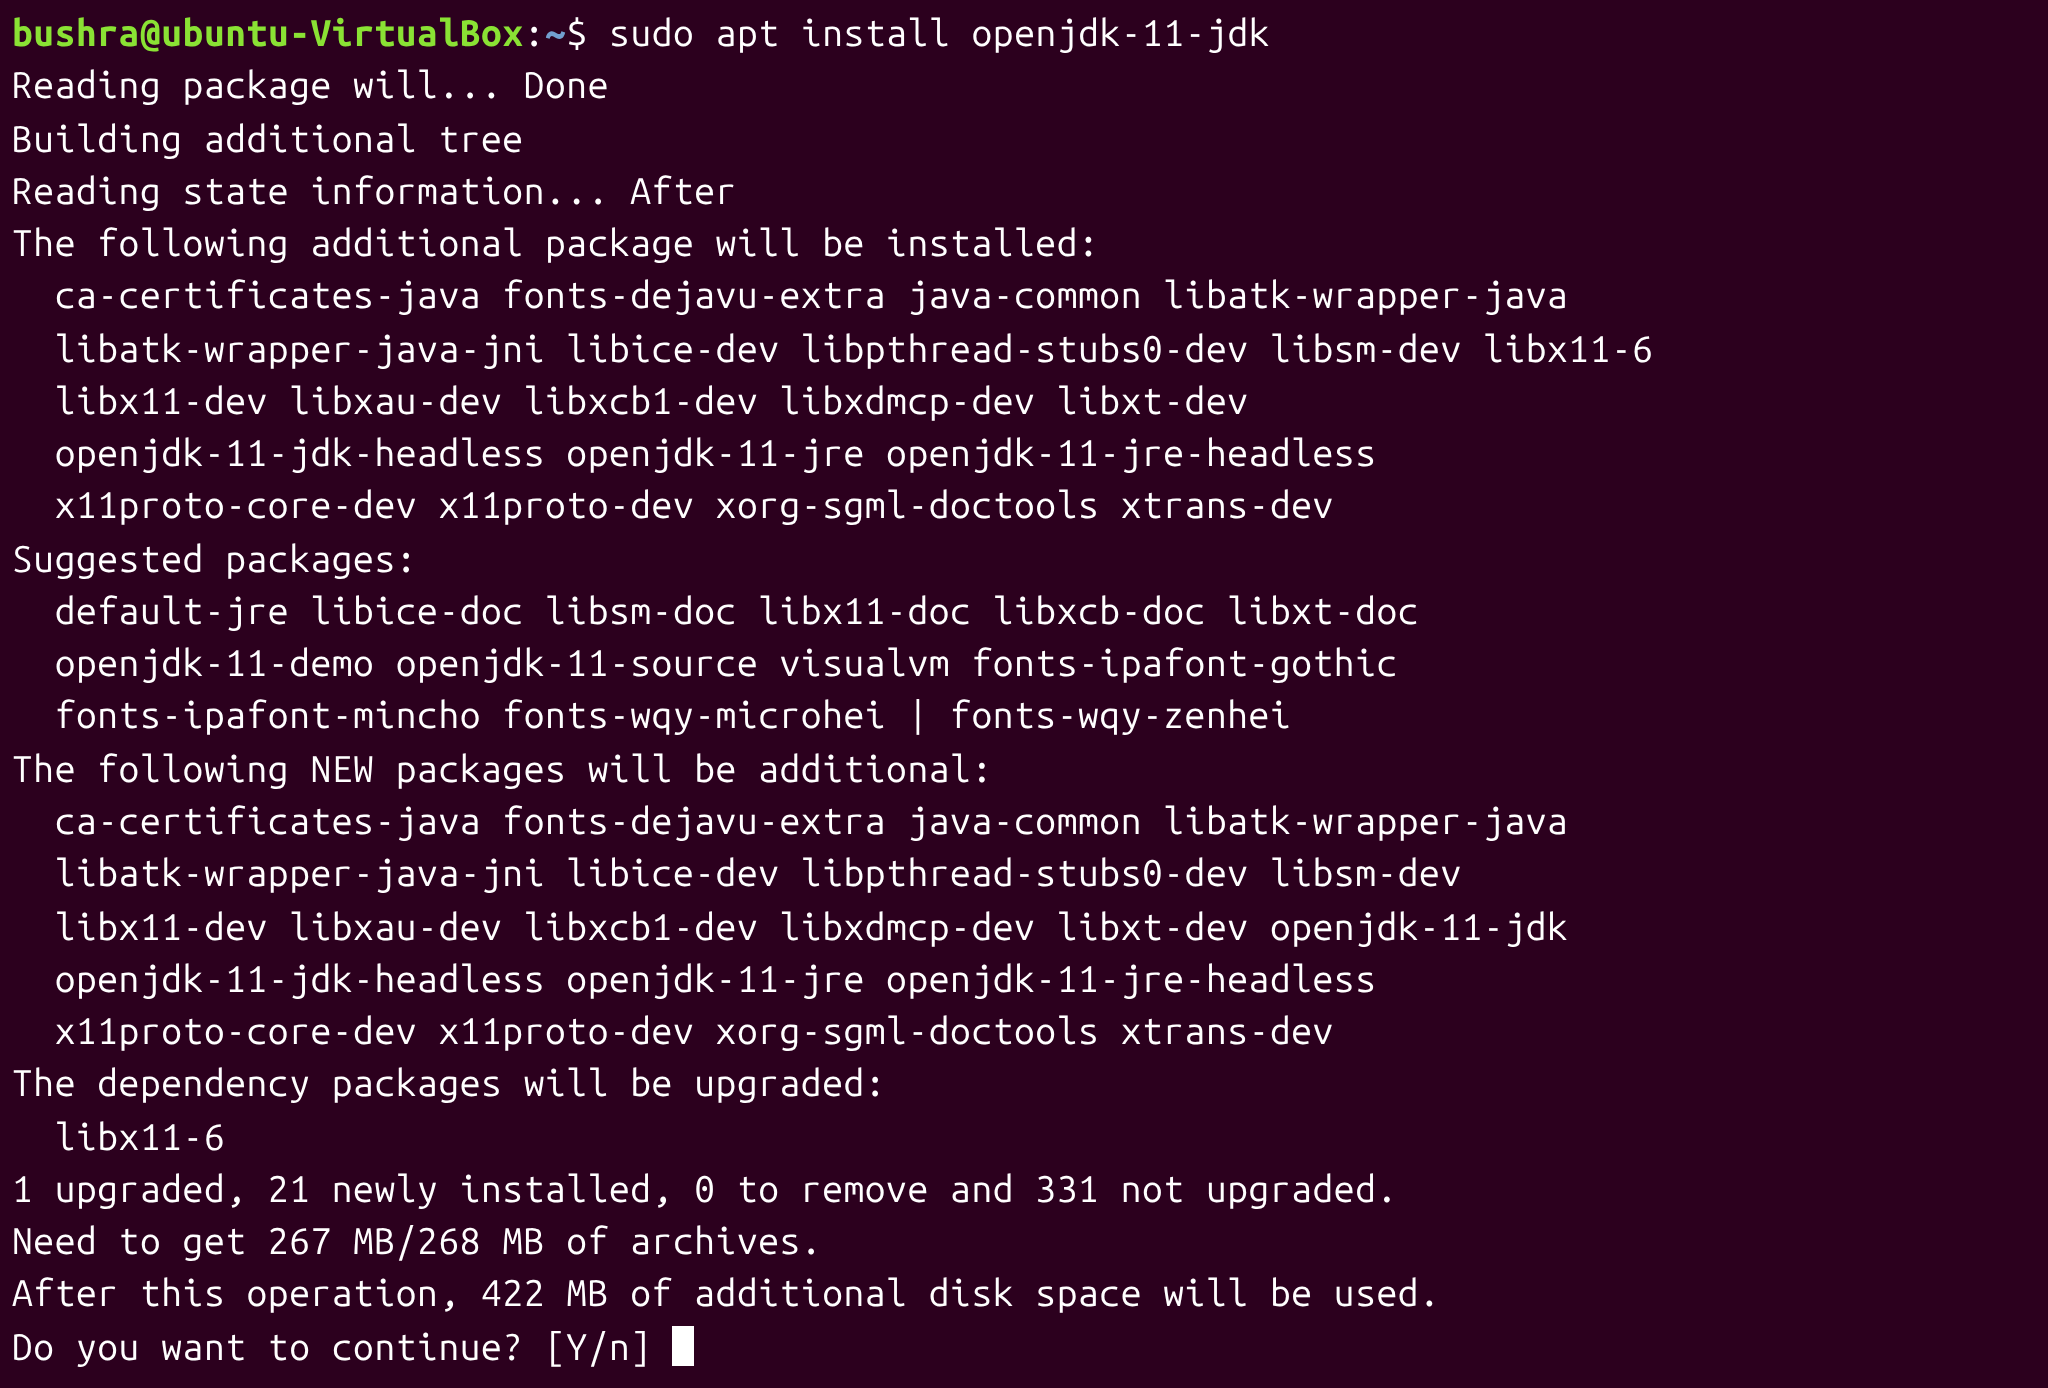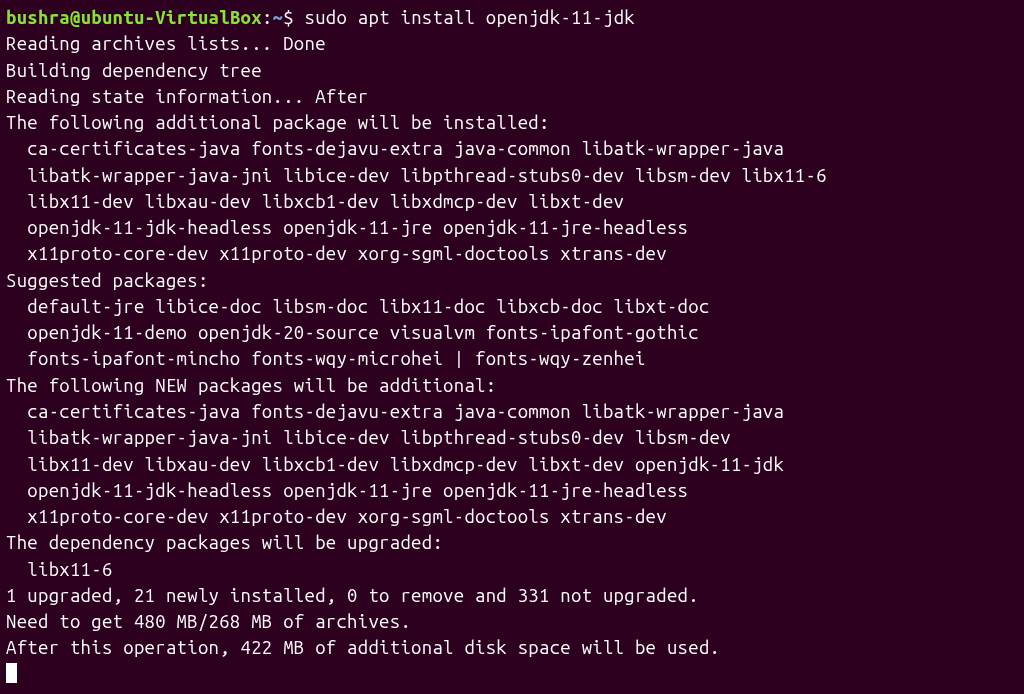--- a/index.html
+++ b/index.html
@@ -43,37 +43,37 @@
       height: 20px;
       background-color: #ffffff;
       vertical-align: text-bottom;
       margin-bottom: 1px;
     }
   </style>
 </head>
 <body>
 
 <div class="line"><span class="user">bushra</span><span class="user">@</span><span class="host">ubuntu-VirtualBox</span><span class="white">:</span><span class="path">~</span><span class="white">$ </span><span class="white">sudo apt install openjdk-11-jdk</span></div>
-<div class="line">Reading archives lists... Done</div>
-<div class="line">Building dependency tree</div>
+<div class="line">Reading package will... Done</div>
+<div class="line">Building additional tree</div>
 <div class="line">Reading state information... After</div>
 <div class="line">The following additional package will be installed:</div>
 <div class="line">  ca-certificates-java fonts-dejavu-extra java-common libatk-wrapper-java</div>
 <div class="line">  libatk-wrapper-java-jni libice-dev libpthread-stubs0-dev libsm-dev libx11-6</div>
 <div class="line">  libx11-dev libxau-dev libxcb1-dev libxdmcp-dev libxt-dev</div>
 <div class="line">  openjdk-11-jdk-headless openjdk-11-jre openjdk-11-jre-headless</div>
 <div class="line">  x11proto-core-dev x11proto-dev xorg-sgml-doctools xtrans-dev</div>
 <div class="line">Suggested packages:</div>
 <div class="line">  default-jre libice-doc libsm-doc libx11-doc libxcb-doc libxt-doc</div>
-<div class="line">  openjdk-11-demo openjdk-20-source visualvm fonts-ipafont-gothic</div>
+<div class="line">  openjdk-11-demo openjdk-11-source visualvm fonts-ipafont-gothic</div>
 <div class="line">  fonts-ipafont-mincho fonts-wqy-microhei | fonts-wqy-zenhei</div>
 <div class="line">The following NEW packages will be additional:</div>
 <div class="line">  ca-certificates-java fonts-dejavu-extra java-common libatk-wrapper-java</div>
 <div class="line">  libatk-wrapper-java-jni libice-dev libpthread-stubs0-dev libsm-dev</div>
 <div class="line">  libx11-dev libxau-dev libxcb1-dev libxdmcp-dev libxt-dev openjdk-11-jdk</div>
 <div class="line">  openjdk-11-jdk-headless openjdk-11-jre openjdk-11-jre-headless</div>
 <div class="line">  x11proto-core-dev x11proto-dev xorg-sgml-doctools xtrans-dev</div>
 <div class="line">The dependency packages will be upgraded:</div>
 <div class="line">  libx11-6</div>
 <div class="line">1 upgraded, 21 newly installed, 0 to remove and 331 not upgraded.</div>
-<div class="line">Need to get 480 MB/268 MB of archives.</div>
+<div class="line">Need to get 267 MB/268 MB of archives.</div>
 <div class="line">After this operation, 422 MB of additional disk space will be used.</div>
-<div class="line"><span class="cursor"></span></div>
+<div class="line"><span>Do you want to continue? [Y/n] </span><span class="cursor"></span></div>
 
 </body></html>

